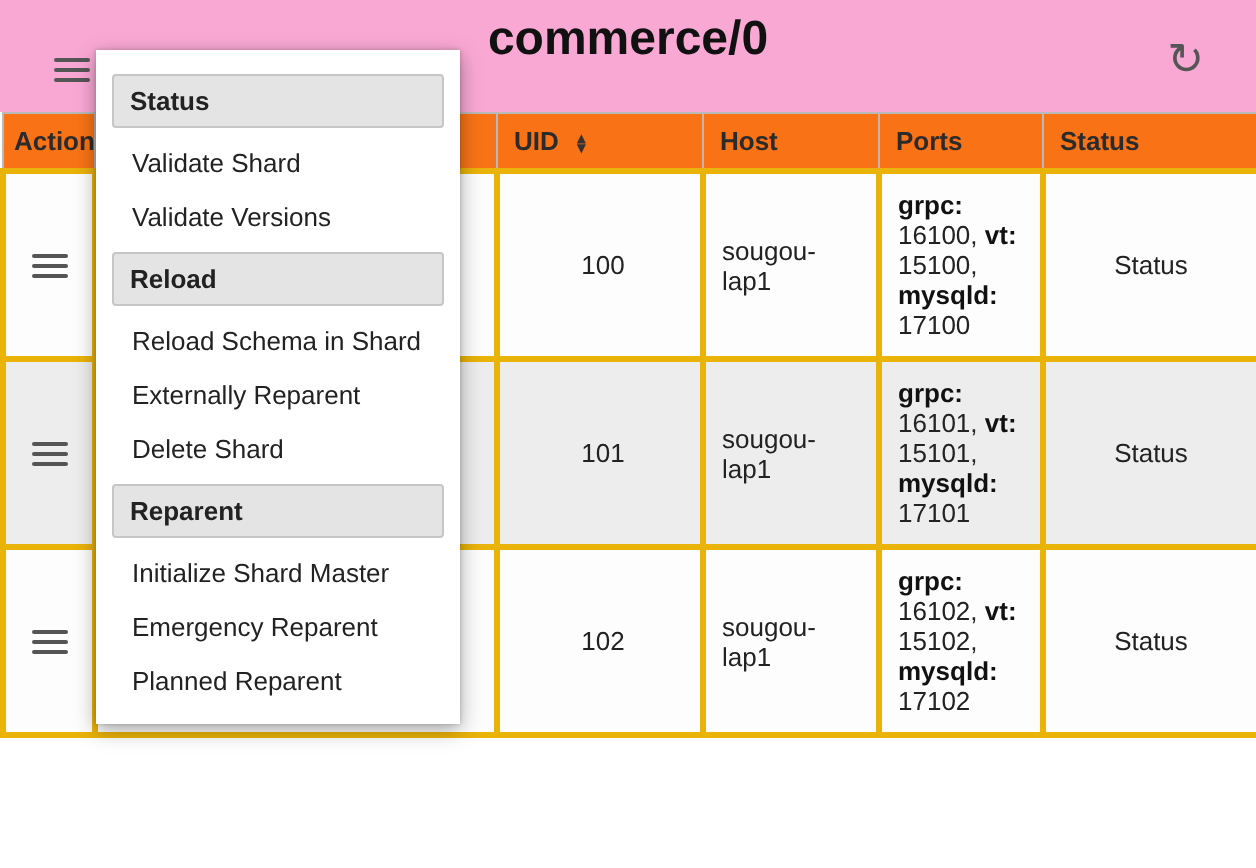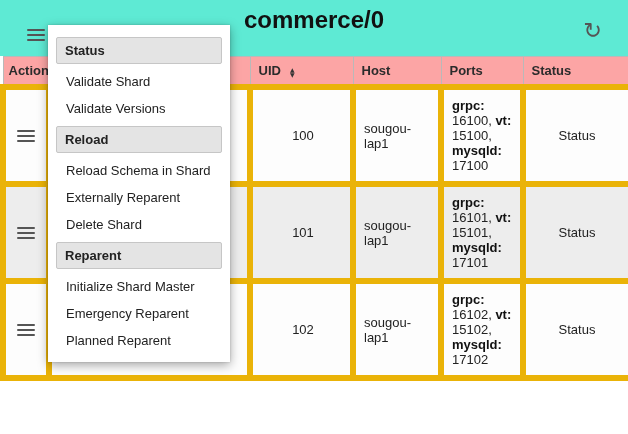--- a/index.html
+++ b/index.html
@@ -5,21 +5,21 @@
   * { margin:0; padding:0; box-sizing:border-box; }
   html,body { width:628px; height:434px; }
   body {
     font-family:"Liberation Sans", sans-serif;
     background:#fff;
     color:#222;
     position:relative;
     overflow:hidden;
   }
   
-  .toolbar { position:relative; height:56px; background:#5eead4; }
+  .toolbar { position:relative; height:56px; background:#f9a8d4; }
   .page-title {
     position:absolute; left:0; right:0; top:6px;
     text-align:center; font-size:24px; font-weight:bold; color:#111;
   }
   .hamburger {
     width:18px; display:flex; flex-direction:column; gap:3px; cursor:pointer;
   }
   .hamburger .bar { height:2px; background:#555; border-radius:1px; }
   .toolbar .hamburger { position:absolute; left:27px; top:29px; }
   .refresh-button {
@@ -27,27 +27,27 @@
     font-size:22px; color:#555; cursor:pointer; line-height:22px;
     font-family:"DejaVu Sans", sans-serif;
   }
   
   table {
     position:absolute; top:56px; left:0;
     width:628px; table-layout:fixed;
     border-collapse:collapse; font-size:13px; color:#222;
   }
   th {
-    background:#fca5a5; border:1px solid #b9b9b9;
+    background:#f97316; border:1px solid #b9b9b9;
     font-weight:bold; text-align:left; color:#2b2b2b;
     padding:6px 8px; height:26px; white-space:nowrap; overflow:hidden;
   }
   th:first-child { padding-left:5px; }
   td {
-    border:6px solid #eab308; padding:8px 8px; vertical-align:middle;
+    border:3px solid #eab308; padding:8px 8px; vertical-align:middle;
     overflow-wrap:break-word;
   }
   tbody tr { height:88px; background:#fdfdfd; }
   tbody tr:nth-child(even) { background:#ededed; }
   .action-cell .hamburger { margin:0 auto; }
   .uid-cell { padding-left:11px;text-align:center; }
   .status-cell { text-align:center; }
   .ports-cell .plabel { font-weight:bold; color:#111; }
   .sort-icon {
     display:inline-flex; flex-direction:column; vertical-align:middle;

